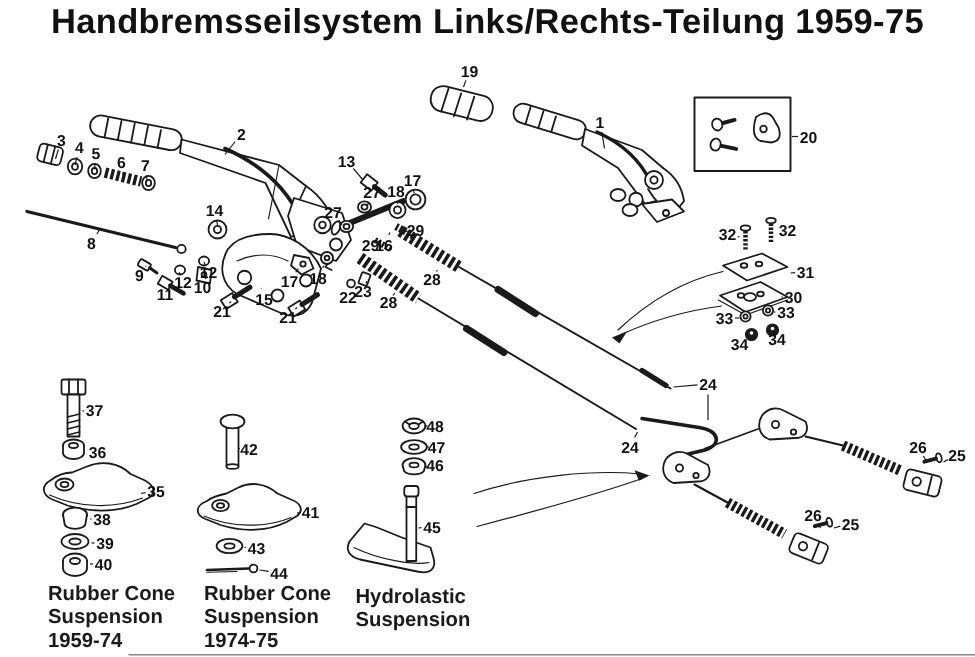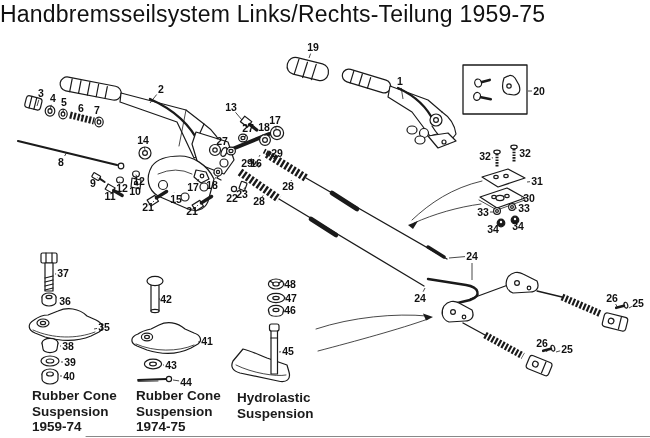--- a/index.html
+++ b/index.html
@@ -1,19 +1,19 @@
 <!DOCTYPE html>
 <html><head>
 <meta charset="utf-8">
 <style>
   html,body{margin:0;padding:0}
   body{width:650px;height:438px;background:#fff;font-family:"Liberation Sans",sans-serif}
   .page{position:relative;width:650px;height:438px;background:#fff;overflow:hidden}
-  .title{position:absolute;top:1px;left:0;width:100%;margin:0;
-         font-family:"Liberation Sans",sans-serif;font-size:23px;font-weight:400;color:#111;letter-spacing:.2px}
+  .title{position:absolute;top:1px;left:0;width:100%;margin:0;text-align:center;
+         font-family:"Liberation Sans",sans-serif;font-size:23px;font-weight:700;color:#111;letter-spacing:.2px}
   svg{position:absolute;left:0;top:0}
   .art{stroke:#1a1a1a;fill:none;stroke-width:1.2;stroke-linecap:round;stroke-linejoin:round}
   .coil{stroke-linecap:butt}
   .thin{stroke-width:.8}
   .callout{font-family:"Liberation Sans",sans-serif;font-size:10.5px;font-weight:bold;fill:#111;
            text-anchor:middle;stroke:none}
   .caption{font-family:"Liberation Sans",sans-serif;font-size:13.5px;font-weight:bold;fill:#1a1a1a;stroke:none}
   .lead{stroke:#1a1a1a;stroke-width:.8;fill:none}
 </style>
 </head>

